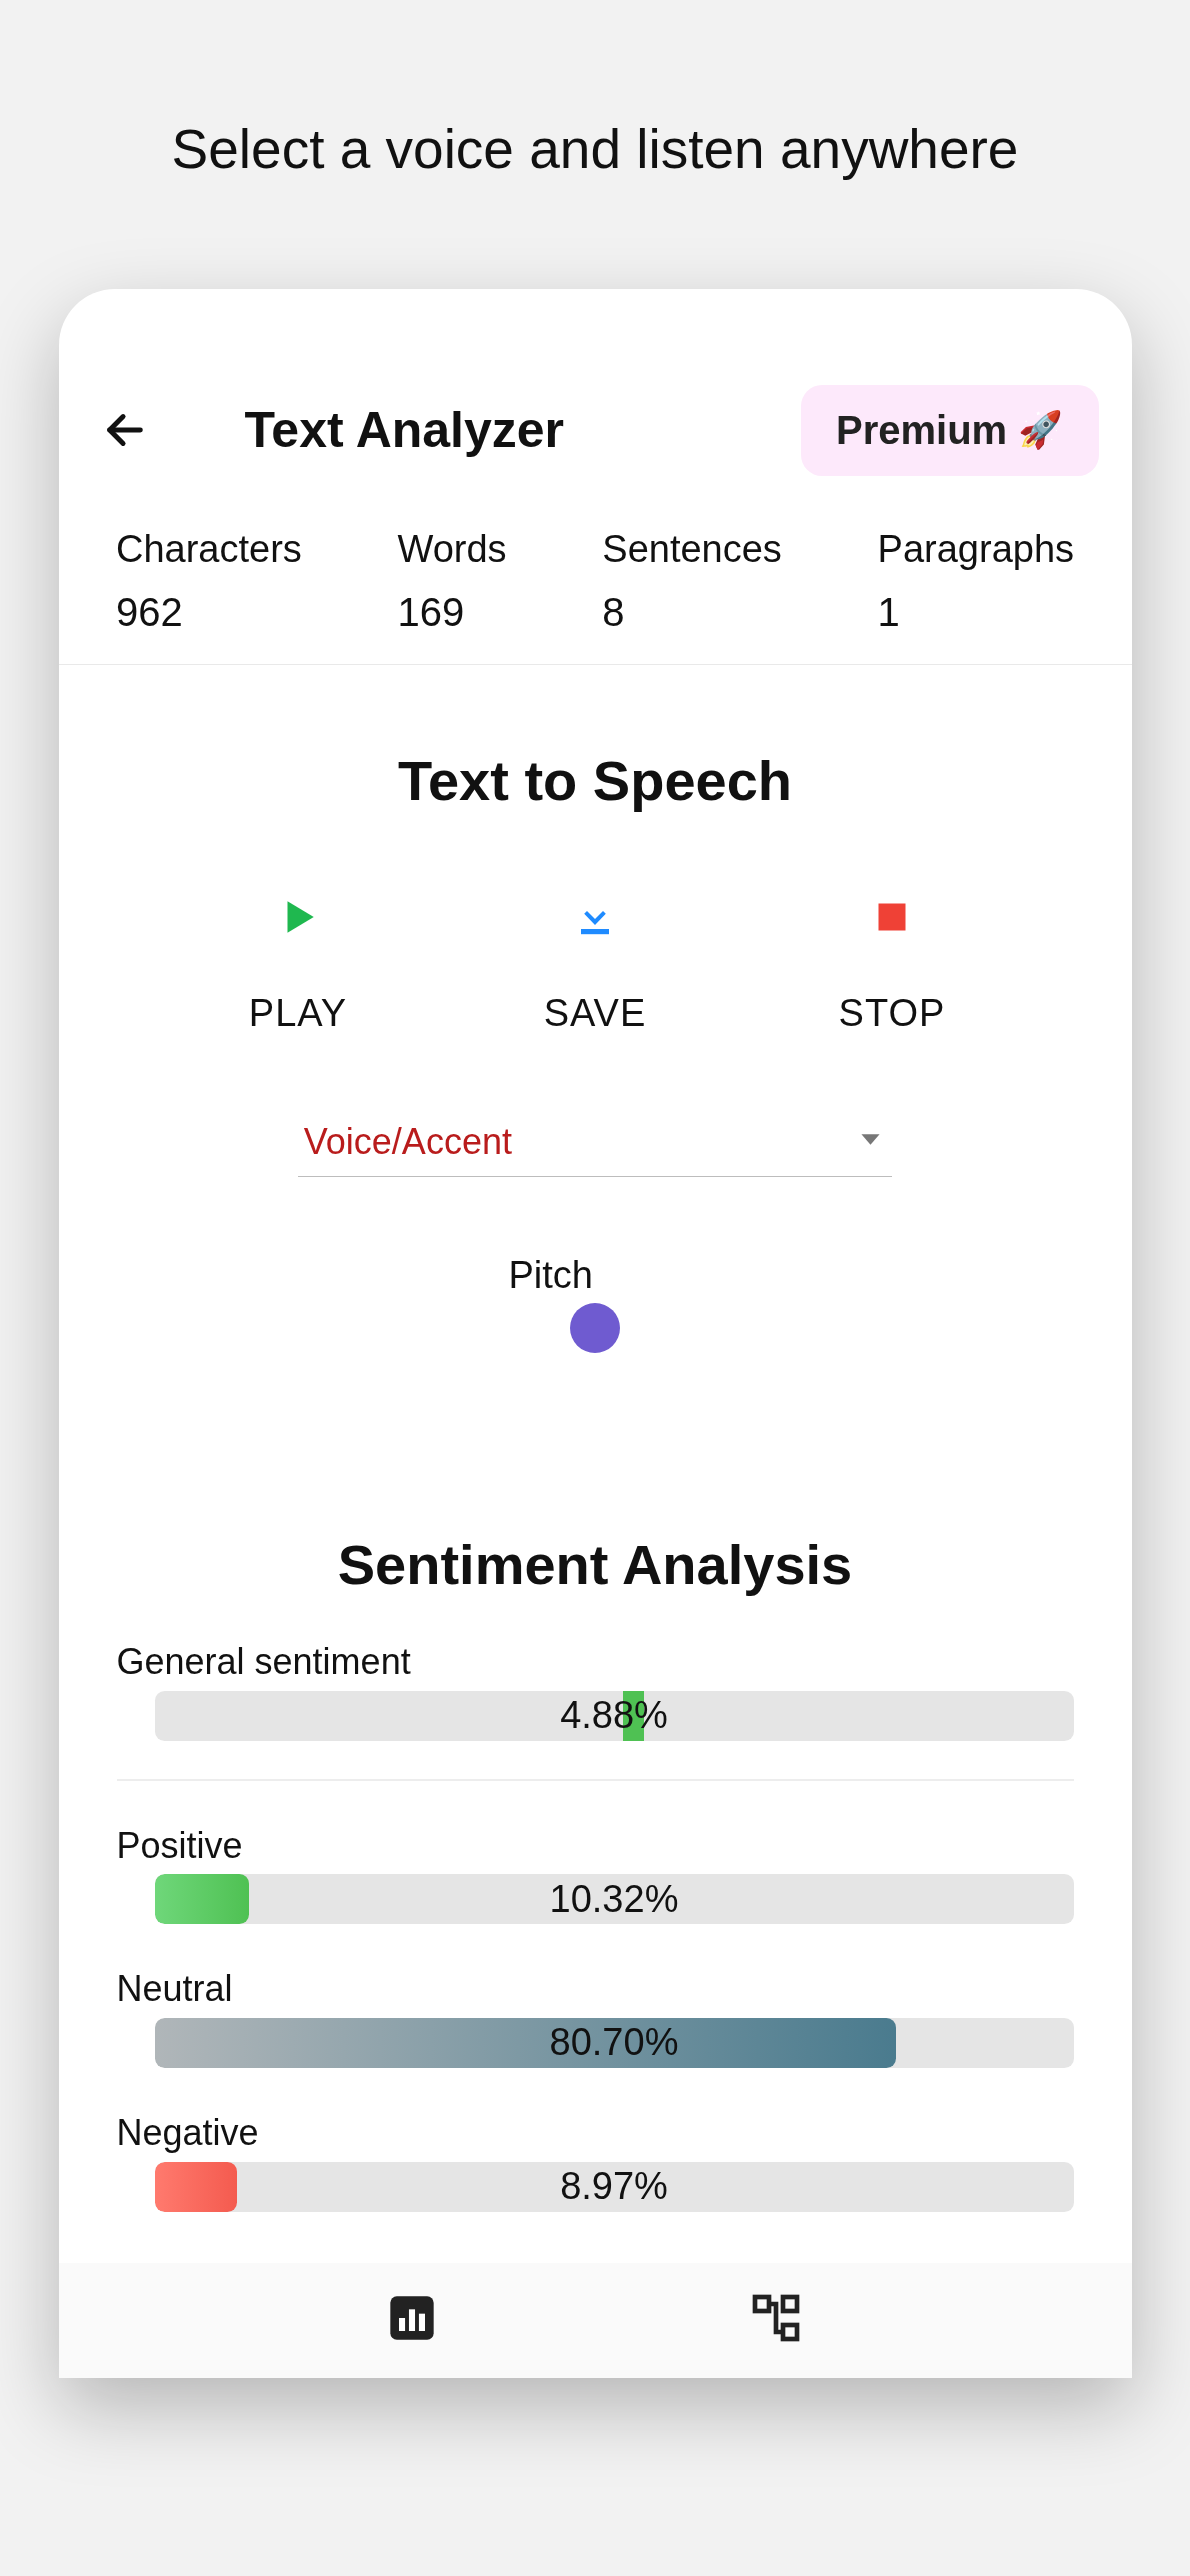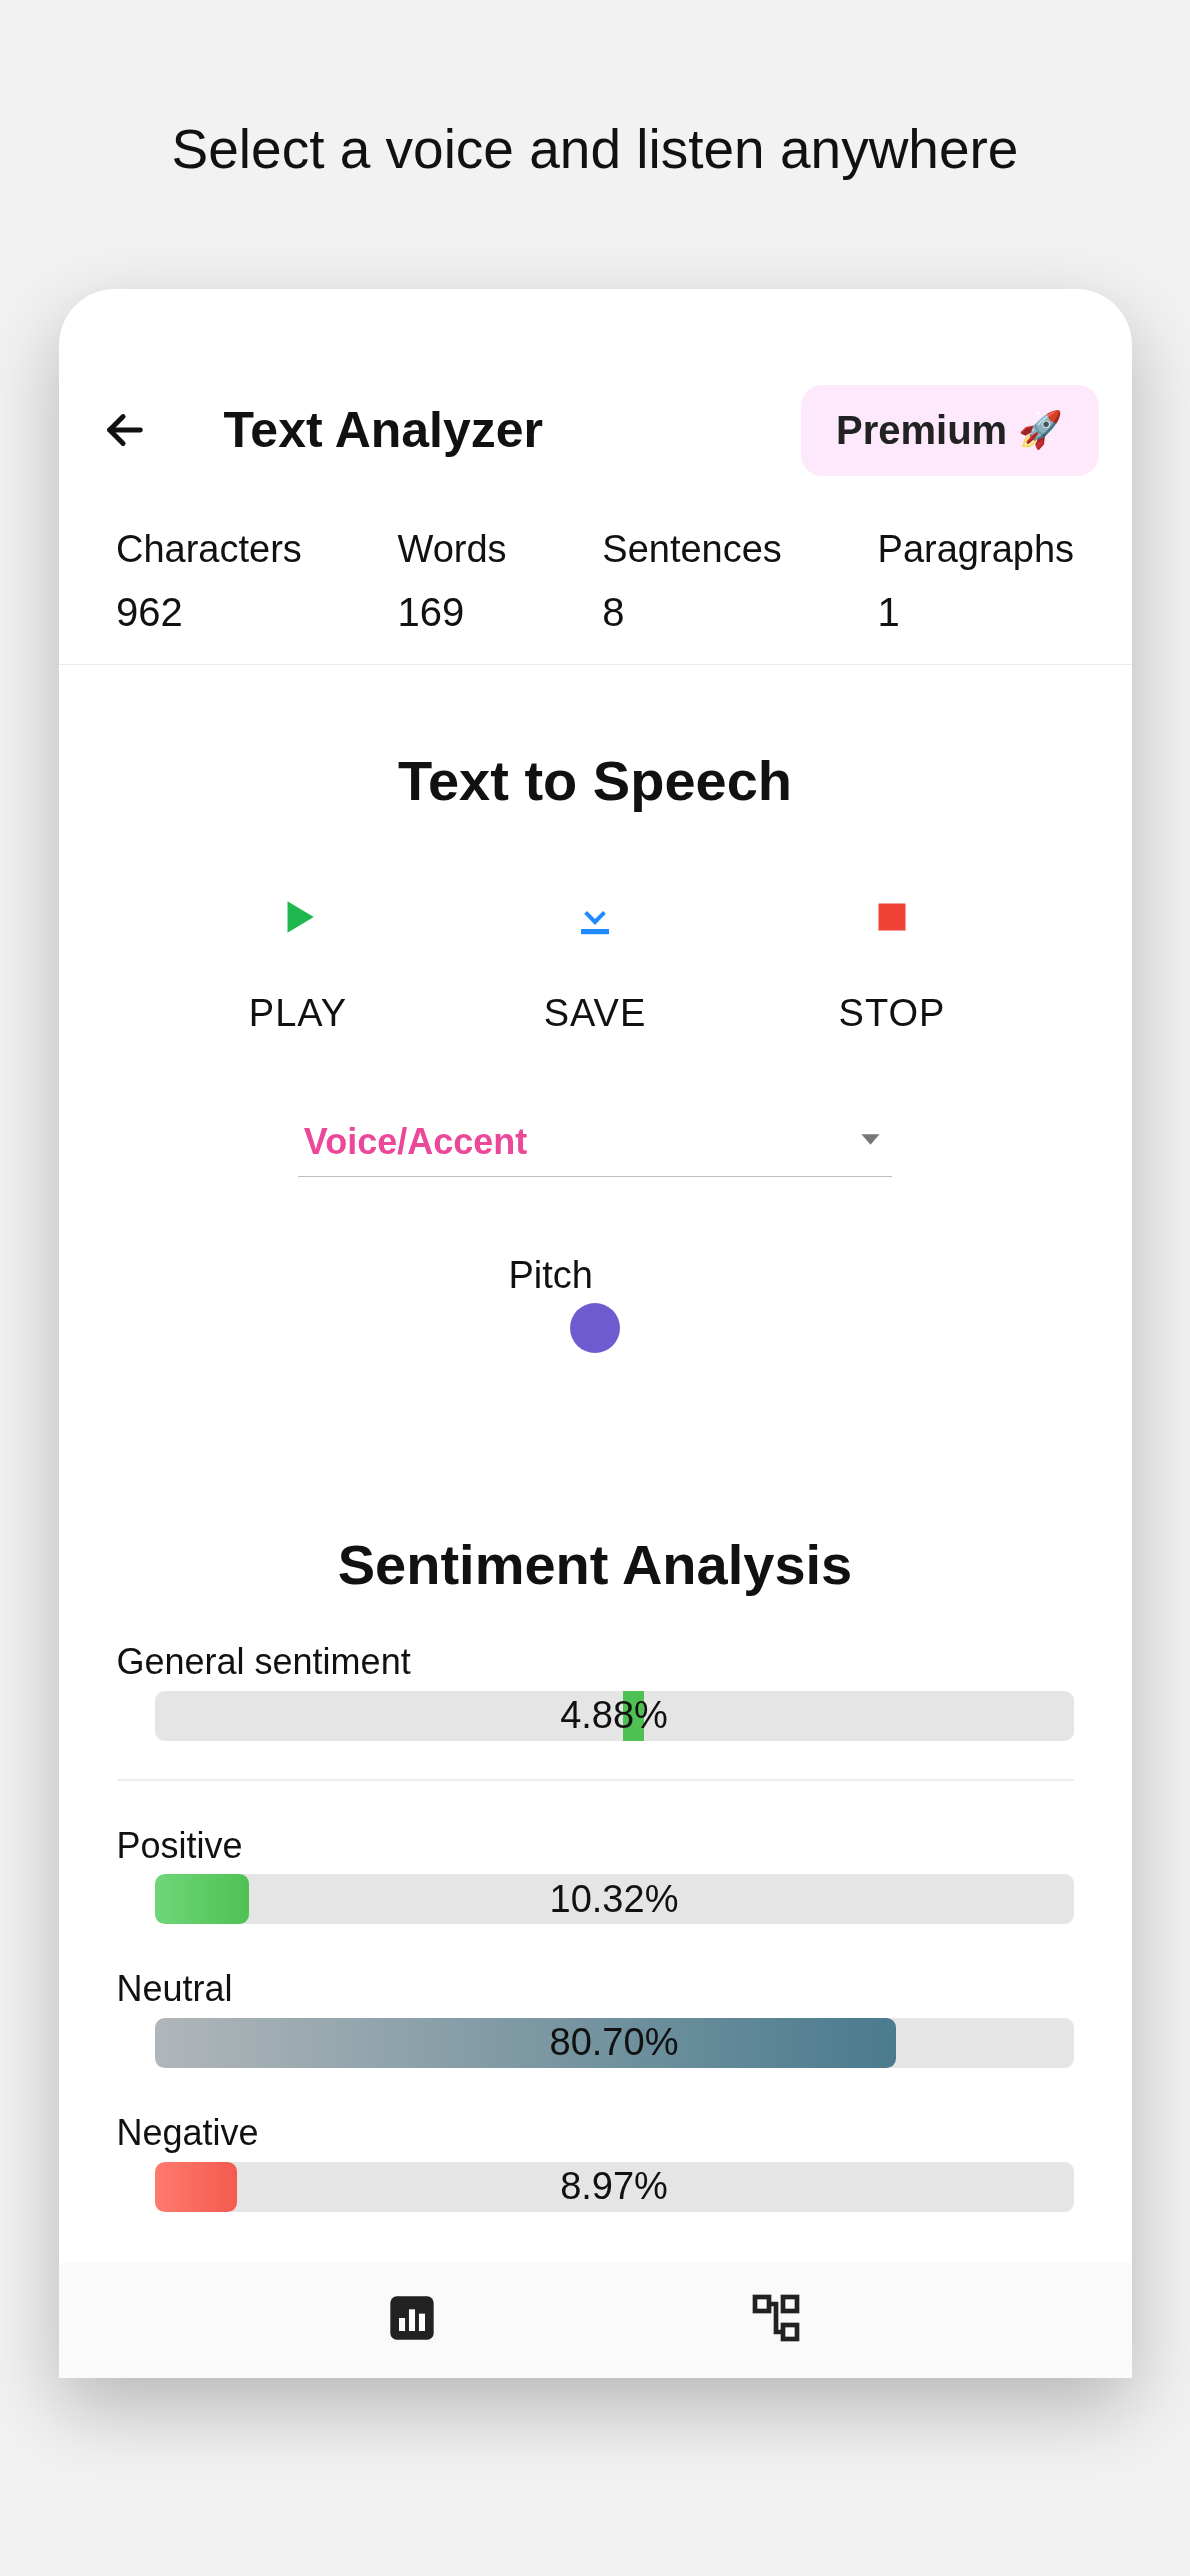--- a/index.html
+++ b/index.html
@@ -39,21 +39,21 @@
     align-items: center;
     padding: 0 33px 48px 40px;
   }
   .back {
     width: 52px; height: 52px;
     display:flex;align-items:center;justify-content:center;
   }
   .app-title {
     font-size: 50px;
     font-weight: 650;
-    margin-left: 73px;
+    margin-left: 94px;
   }
   .premium {
     margin-left: auto;
     background: #fde9fb;
     color: #222;
     font-size: 40px;
     font-weight: 550;
     padding: 23px 35px;
     border-radius: 21px;
     display: flex;
@@ -85,21 +85,21 @@
   .ctrl-icon { height: 54px; display:flex;align-items:center;justify-content:center; }
   .ctrl-label { font-size: 38px; font-weight:450; margin-top: 48px; letter-spacing:1px;}
   .voice-row {
     width: 594px;
     margin: 86px auto 0 auto;
     display:flex;
     align-items:center;
     border-bottom: 1.9px solid #bdbdbd;
     padding: 0 5.8px 13.4px 5.8px;
   }
-  .voice-label { font-size: 36px; color:#ec4899; font-weight:700;}
+  .voice-label { font-size: 36px; color:#b91c1c; font-weight:400;}
   .chevron { margin-left:auto; }
   .slider-block { margin-top: 77px; padding: 0 58px; }
   .slider-row { display:flex; align-items:center; margin-top: 35px; height: 105px; flex-direction: column;}
   .slider-row-label { font-size: 38px; width: 173px; font-weight:450;}
   .slider { position:relative; flex:1; height:38px; }
   .track {
     position:absolute; left:0; right:0; top:50%;
     height:7.7px; transform:translateY(-50%);
     display:flex; justify-content:space-between; align-items:center;
   }

